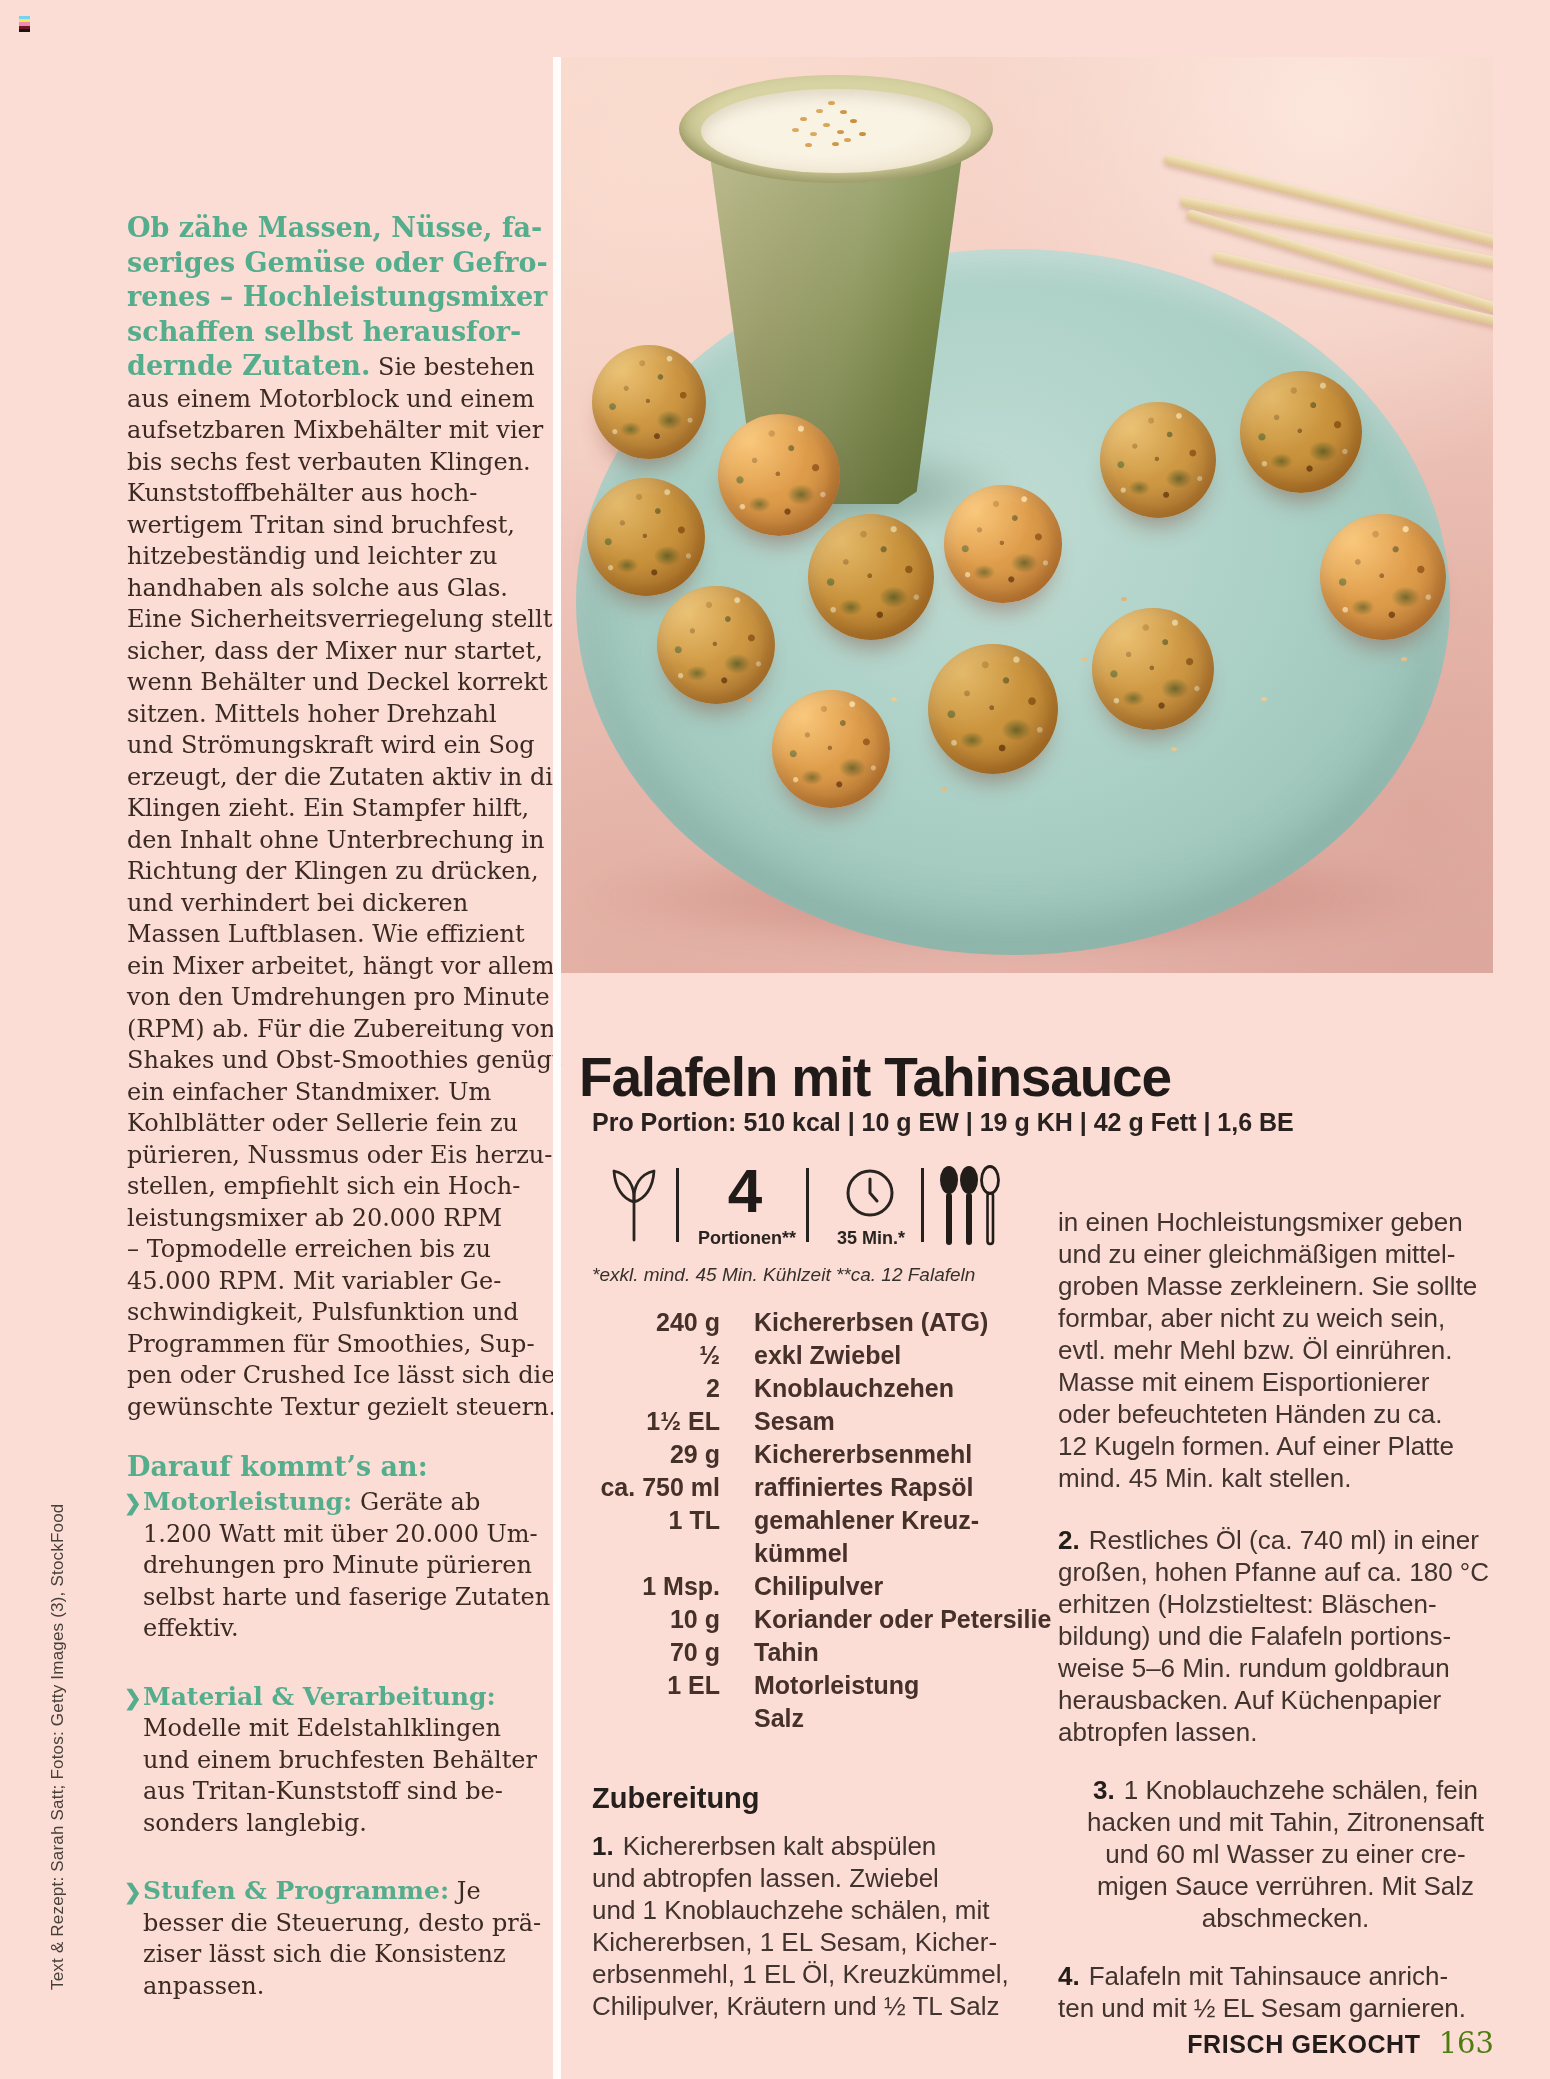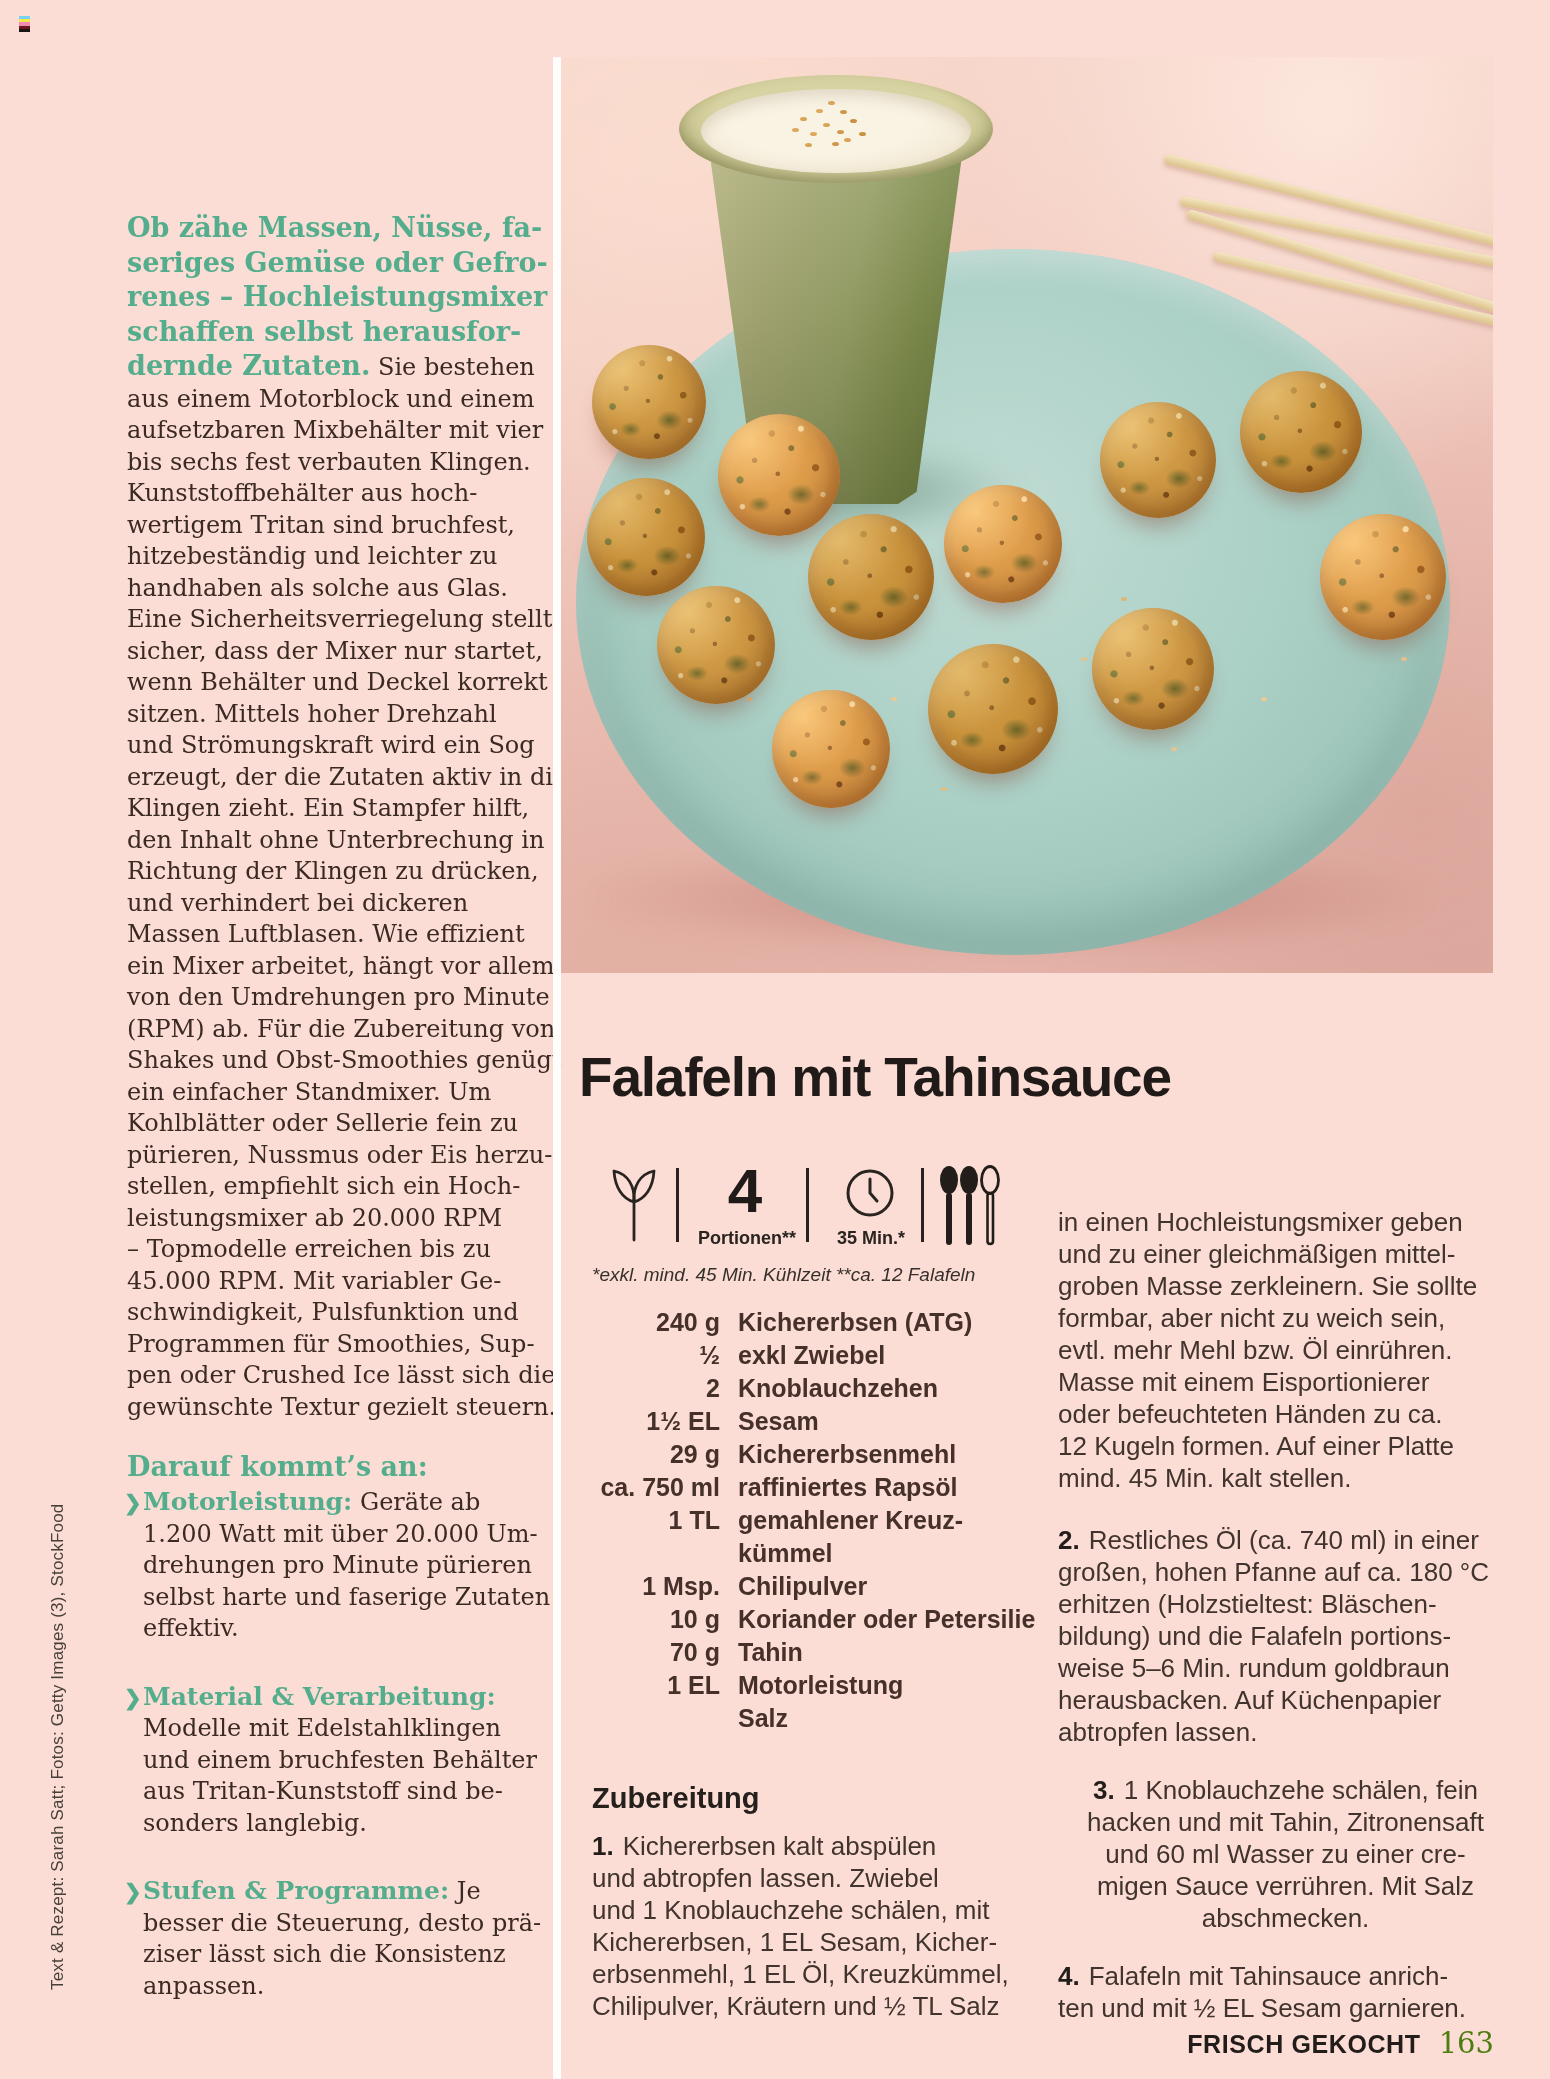--- a/index.html
+++ b/index.html
@@ -108,21 +108,21 @@
             line-height:66px;font-weight:bold;color:#201b19;}
   .serv-label{left:698px;top:1228px;width:94px;text-align:center;font-size:18px;
               font-weight:bold;color:#2a2421;}
   .clock{left:845px;top:1168px;}
   .time-label{left:830px;top:1228px;width:82px;text-align:center;font-size:18px;
               font-weight:bold;color:#2a2421;}
   .spoons{left:939px;top:1164px;}
   .footnote{left:592px;top:1264px;font-size:19px;font-style:italic;color:#35302b;}
 
   .ingredients{left:592px;top:1306px;display:grid;grid-template-columns:128px 330px;
-               column-gap:18px;font-size:25px;font-weight:bold;line-height:33px;color:#45302a;}
+               column-gap:34px;font-size:25px;font-weight:bold;line-height:33px;color:#45302a;}
   .ing-amt{text-align:right;}
 
   .zub-heading{left:592px;top:1758px;font-size:29px;font-weight:bold;color:#26201d;}
   .step{font-size:26px;line-height:32px;color:#41332d;width:455px;}
   .step1{left:592px;top:1804px;width:440px;}
   .p-cont{left:1058px;top:1180px;}
   .p-s2{left:1058px;top:1498px;}
   .p-s3{left:1058px;top:1748px;text-align:center;}
   .p-s4{left:1058px;top:1934px;}
   .stepnum{font-weight:bold;color:#241e1b;margin-right:9px;}
@@ -227,20 +227,21 @@
     <div class="abs ball bv3" style="left:383px;top:428px;width:118px;height:118px;"></div>
     <div class="abs ball" style="left:539px;top:345px;width:116px;height:116px;"></div>
     <div class="abs ball bv2" style="left:679px;top:314px;width:122px;height:122px;"></div>
     <div class="abs ball bv3" style="left:759px;top:457px;width:126px;height:126px;"></div>
     <div class="abs ball" style="left:531px;top:551px;width:122px;height:122px;"></div>
     <div class="abs ball bv2" style="left:367px;top:587px;width:130px;height:130px;"></div>
     <div class="abs ball bv3" style="left:211px;top:633px;width:118px;height:118px;"></div>
   </div>
 
   <h1 class="abs title">Falafeln mit Tahinsauce</h1>
+  <div class="abs nutrition">Pro Portion: 510 kcal | 10 g EW | 19 g KH | 42 g Fett | 1,6 BE</div>
 
   <svg class="abs sprout meta-icon" width="46" height="78" viewBox="0 0 46 78">
     <path d="M23 74 C23 56 23 46 23 34" fill="none" stroke="#2a2421" stroke-width="2.8" stroke-linecap="round"></path>
     <path d="M23 36 C12 33 4 22 3 5 C17 8 24 20 23 36 Z" fill="none" stroke="#2a2421" stroke-width="2.8" stroke-linejoin="round"></path>
     <path d="M23 36 C34 33 42 22 43 5 C29 8 22 20 23 36 Z" fill="none" stroke="#2a2421" stroke-width="2.8" stroke-linejoin="round"></path>
   </svg>
   <div class="abs mdiv md1"></div>
   <div class="abs serv-num">4</div>
   <div class="abs serv-label">Portionen**</div>
   <div class="abs mdiv md2"></div>

